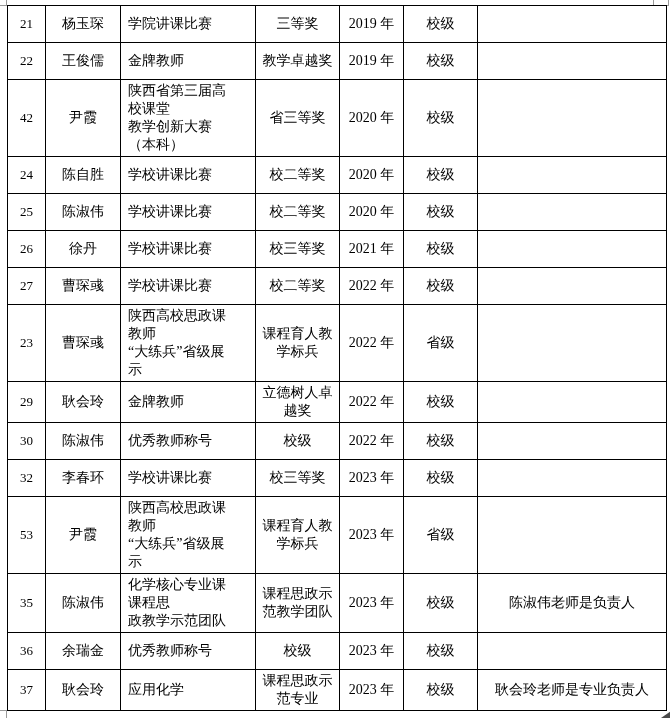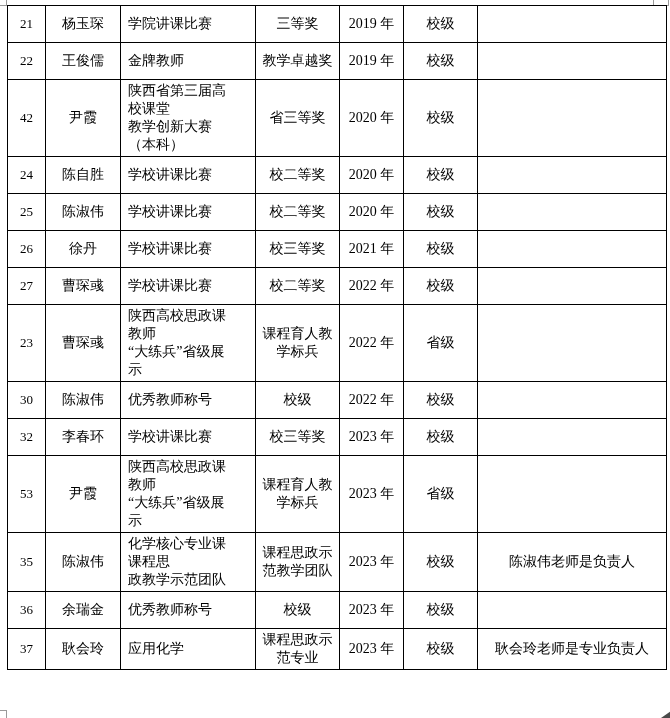--- a/index.html
+++ b/index.html
@@ -151,20 +151,30 @@
     <td class="cell-name">曹琛彧</td>
     <td class="cell-item">陕西高校思政课教师
 “大练兵”省级展示</td>
     <td class="cell-award">课程育人教
 学标兵</td>
     <td class="cell-year">2022 年</td>
     <td class="cell-level">省级</td>
     <td class="cell-note"></td>
   </tr>
       <tr>
+    <td class="cell-no">29</td>
+    <td class="cell-name">耿会玲</td>
+    <td class="cell-item">金牌教师</td>
+    <td class="cell-award">立德树人卓
+越奖</td>
+    <td class="cell-year">2022 年</td>
+    <td class="cell-level">校级</td>
+    <td class="cell-note"></td>
+  </tr>
+      <tr>
     <td class="cell-no">30</td>
     <td class="cell-name">陈淑伟</td>
     <td class="cell-item">优秀教师称号</td>
     <td class="cell-award">校级</td>
     <td class="cell-year">2022 年</td>
     <td class="cell-level">校级</td>
     <td class="cell-note"></td>
   </tr>
       <tr>
     <td class="cell-no">32</td>

